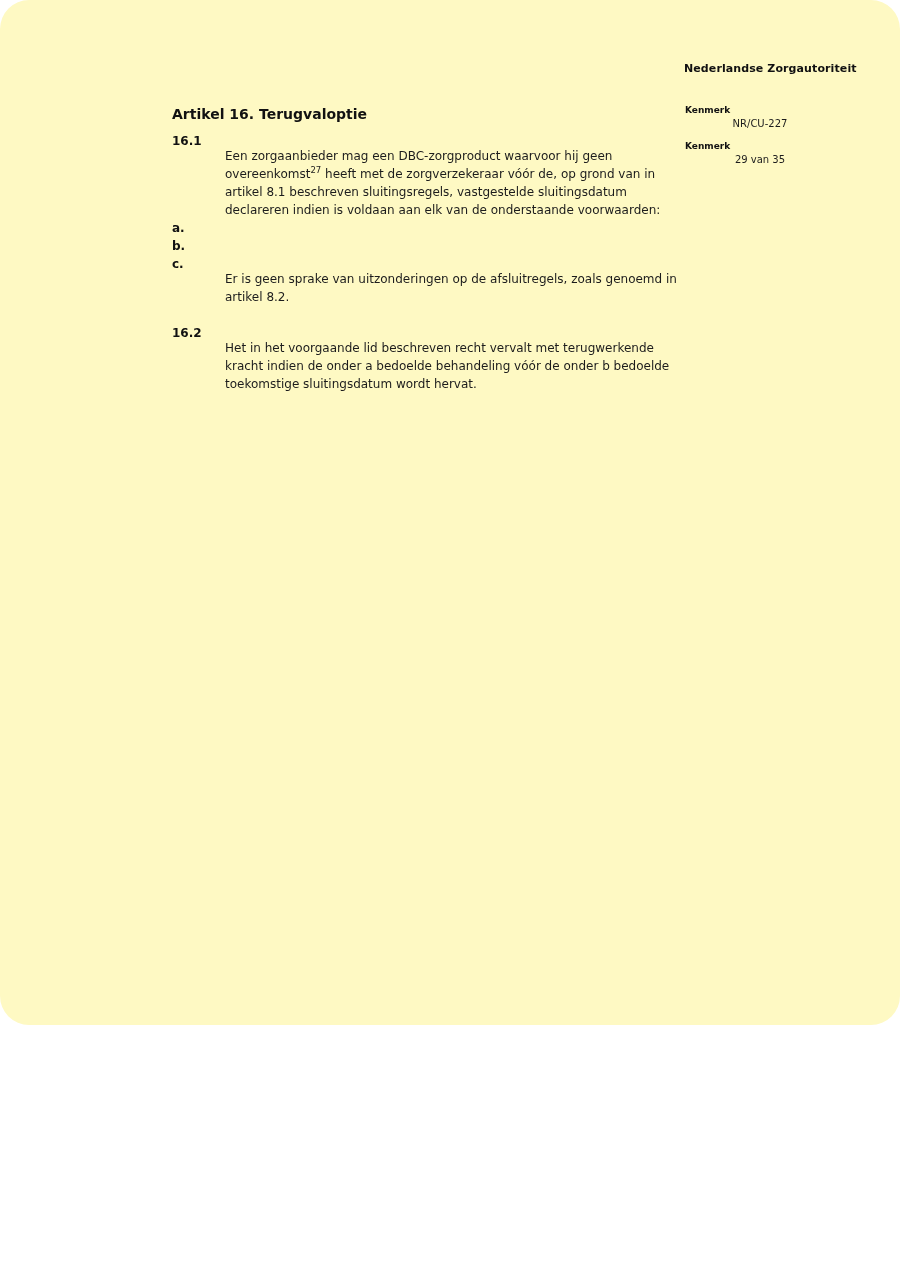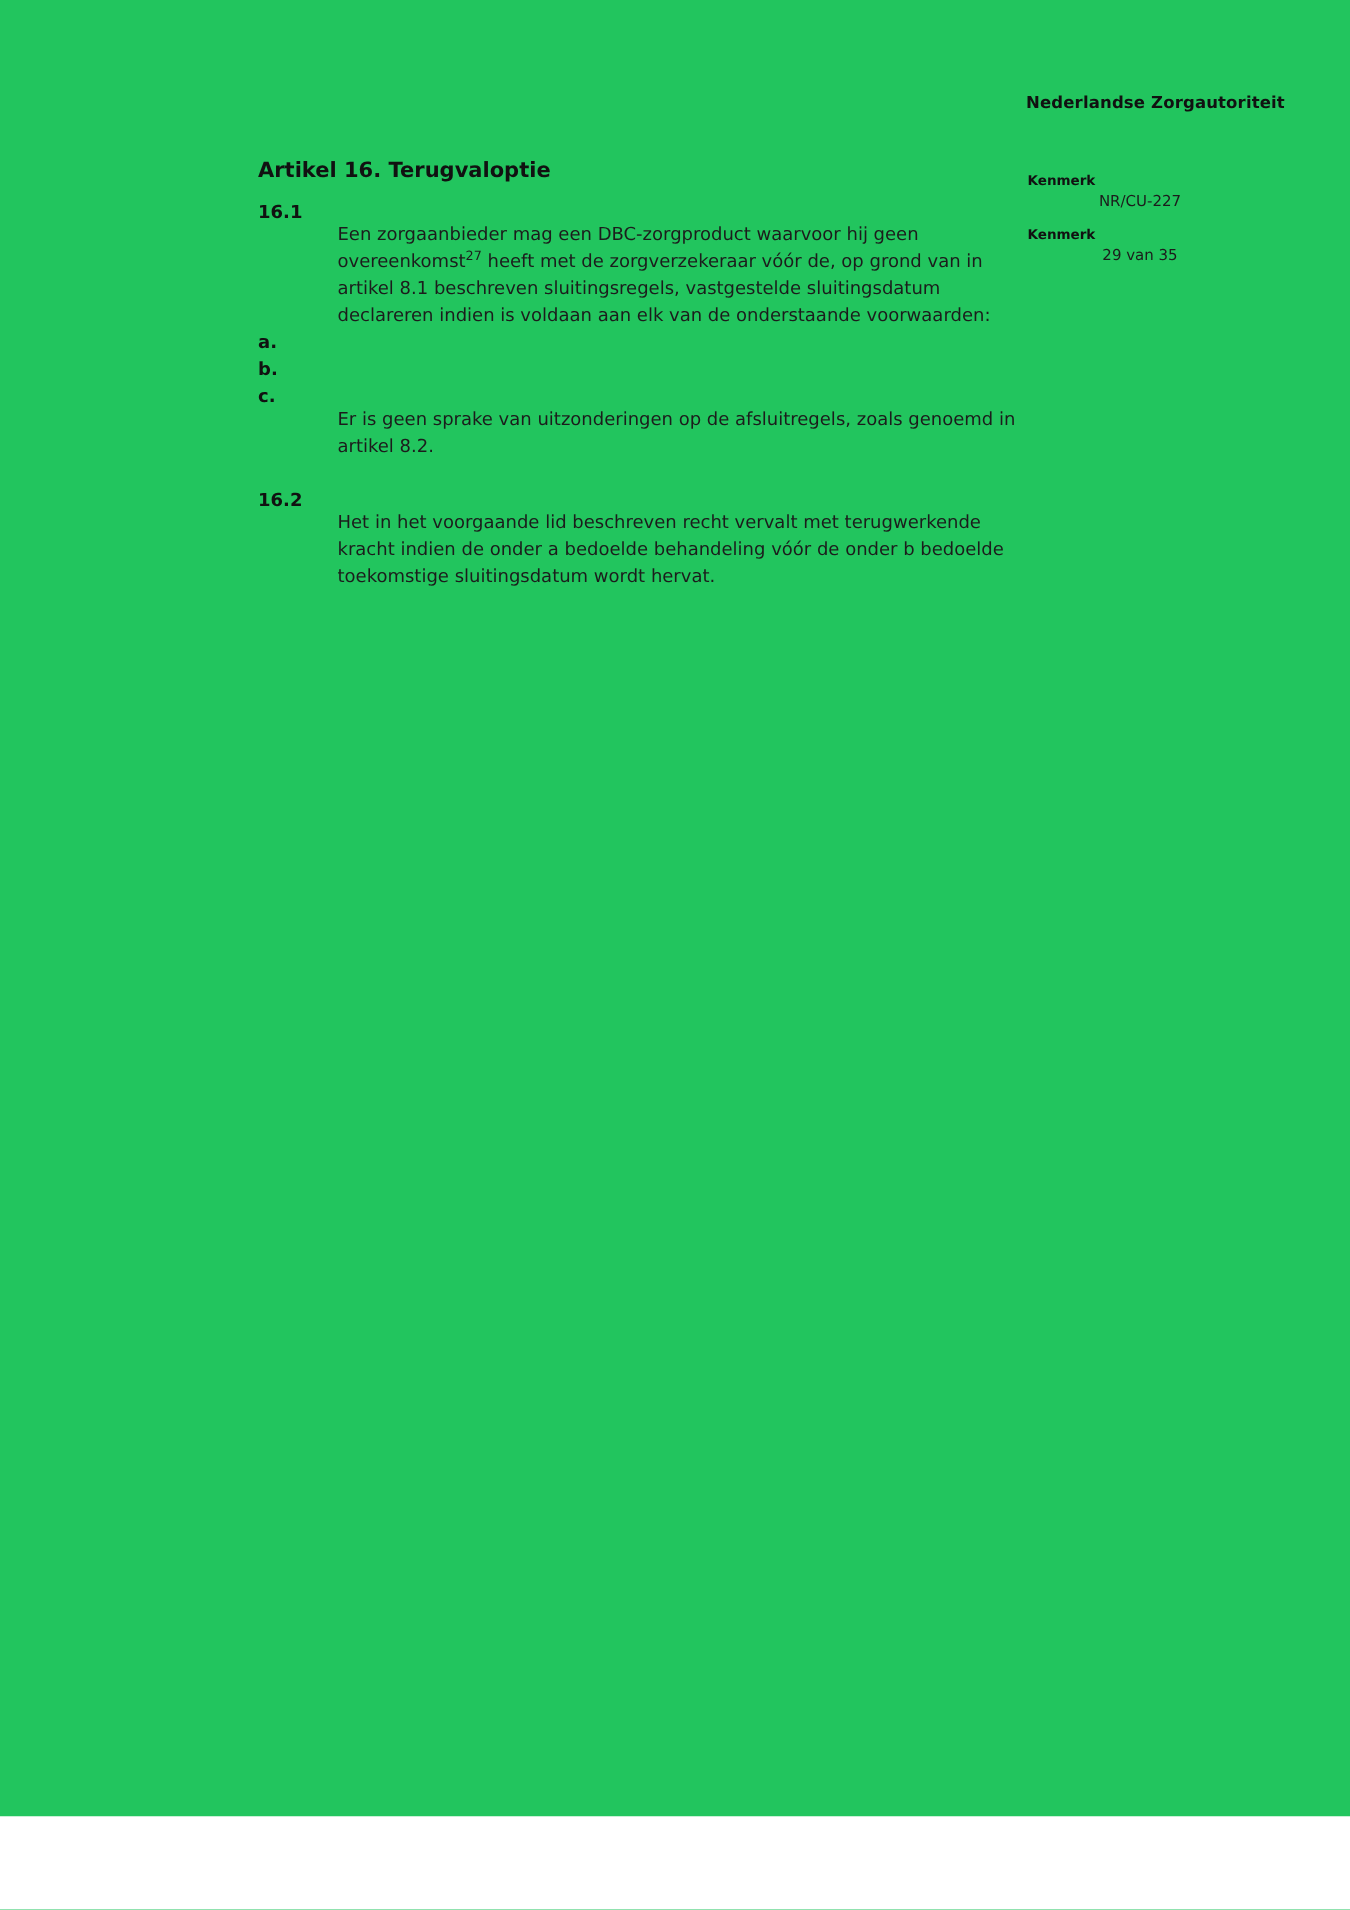--- a/index.html
+++ b/index.html
@@ -3,44 +3,45 @@
 <meta charset="utf-8">
 <style>
   html, body {
     margin: 0;
     padding: 0;
     background: #ffffff;
   }
   .page {
     position: relative;
     width: 900px;
-    height: 1211px;
-    background: #22c55e;
+    height: 1025px;
+    background: #fef9c3;
     font-family: "DejaVu Sans", "Liberation Sans", sans-serif;
     color: #1c1c1c;
     overflow: hidden;
+    border-radius: 29px;
   }
 
   
   .org-name {
     position: absolute;
     left: 684px;
     top: 62px;
     font-size: 11px;
     font-weight: bold;
     letter-spacing: 0.1px;
     color: #111111;
     white-space: nowrap;
   }
 
   
   .side-meta {
     position: absolute;
     left: 685px;
-    top: 116px;
+    top: 105px;
     width: 150px;
   }
   .meta-group { margin-bottom: 12px; }
   .meta-label {
     font-size: 9px;
     font-weight: bold;
     color: #111111;
     margin-bottom: 3px;
   }
   .meta-value {

